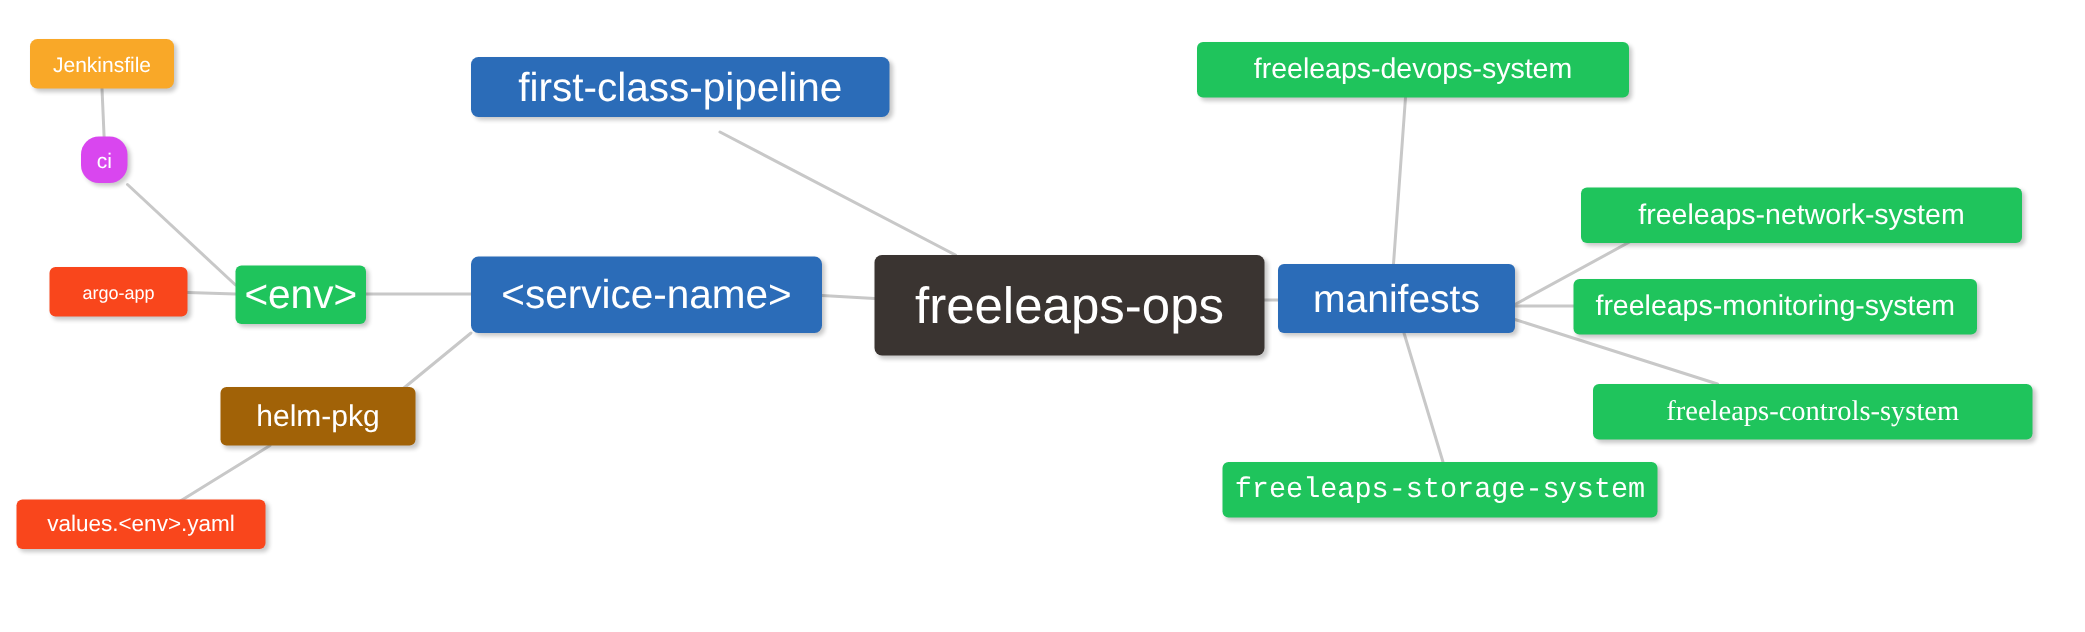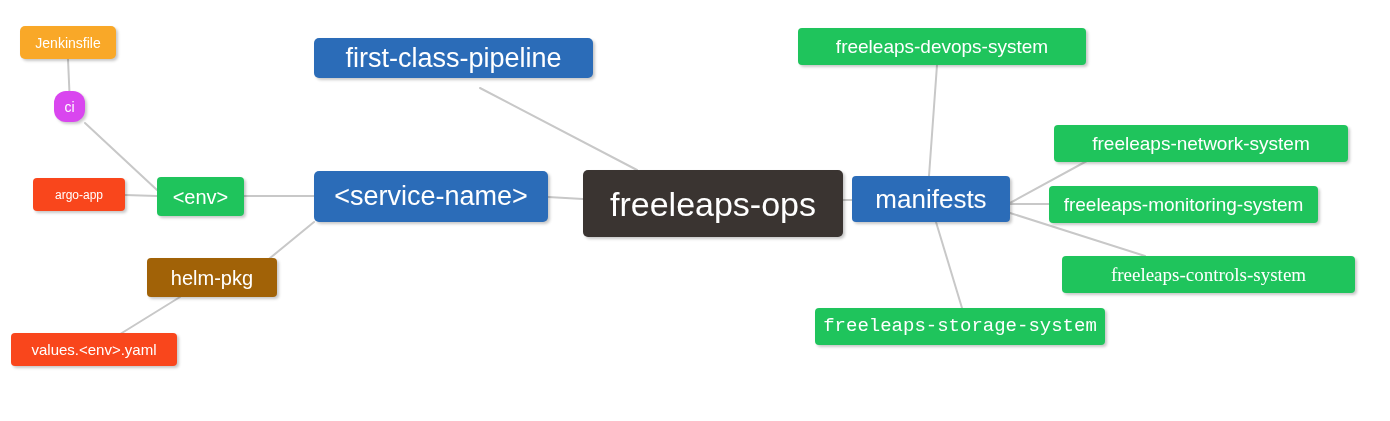--- a/index.html
+++ b/index.html
@@ -47,21 +47,21 @@
   <div id="node-layer">
       <div class="node" style="left: 20px; top: 26px; width: 96px; height: 33px; background: rgb(249, 168, 40); font-size: 14px; border-radius: 5px; color: rgb(255, 255, 255);">
         <span>Jenkinsfile</span>
       </div>
       <div class="node" style="left: 54px; top: 91px; width: 31px; height: 31px; background: #d946ef; font-size: 14px; border-radius: 12px; color: rgb(255, 255, 255);">
         <span>ci</span>
       </div>
       <div class="node" style="left: 33px; top: 178px; width: 92px; height: 33px; background: rgb(249, 70, 28); font-size: 12px; border-radius: 4px; color: rgb(255, 255, 255);">
         <span>argo-app</span>
       </div>
-      <div class="node" style="left: 157px; top: 177px; width: 87px; height: 39px; background: rgb(31, 196, 92); font-size: 20px; border-radius: 4px; color: rgb(255, 255, 255);">
+      <div class="node" style="left: 157px; top: 177px; width: 87px; height: 39px; background: rgb(31, 196, 92); font-size: 27px; border-radius: 4px; color: rgb(255, 255, 255);">
         <span>&lt;env&gt;</span>
       </div>
       <div class="node" style="left: 147px; top: 258px; width: 130px; height: 39px; background: #a16207; font-size: 20px; border-radius: 4px; color: rgb(255, 255, 255); align-items: center;">
         <span>helm-pkg</span>
       </div>
       <div class="node" style="left: 11px; top: 333px; width: 166px; height: 33px; background: rgb(249, 70, 28); font-size: 15px; border-radius: 4px; color: rgb(255, 255, 255);">
         <span>values.&lt;env&gt;.yaml</span>
       </div>
       <div class="node" style="left: 314px; top: 38px; width: 279px; height: 40px; background: rgb(43, 108, 184); font-size: 27px; border-radius: 5px; color: rgb(255, 255, 255);">
         <span>first-class-pipeline</span>

